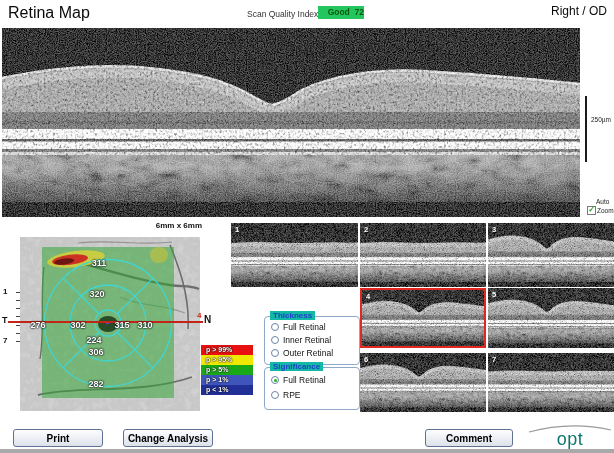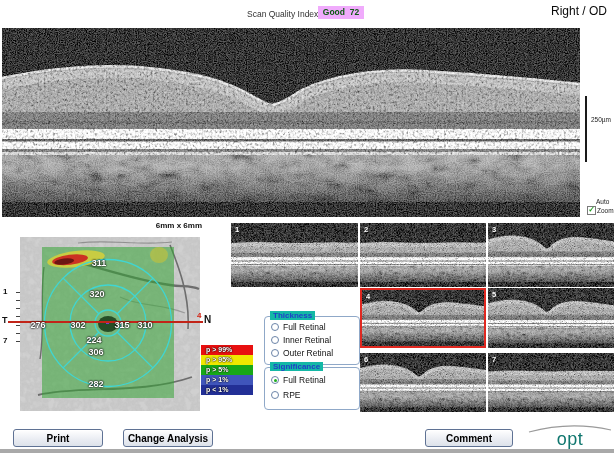--- a/index.html
+++ b/index.html
@@ -4,22 +4,22 @@
 <style>
   html,body{margin:0;padding:0;background:#fff;}
   #app{position:relative;width:614px;height:453px;background:#fff;overflow:hidden;
        font-family:"Liberation Sans",sans-serif;color:#000;}
   .abs{position:absolute;}
 
   
   .page-title{left:8px;top:4px;font-size:16px;color:#0a0a0a;}
   .laterality{right:7px;top:4px;font-size:12px;color:#0a0a0a;}
   .sqi-label{left:247px;top:9px;font-size:8.5px;color:#333;}
-  .sqi-badge{left:318px;top:6px;width:46px;height:13px;background:#f0abfc;color:#0a5a0f;
-             font-size:8.5px;font-weight:bold;text-align:center;line-height:13px;white-space:pre;}
+  .sqi-badge{left:318px;top:6px;width:46px;height:13px;background:#22c55e;color:#0a5a0f;
+             font-size:8.5px;font-weight:bold;text-align:right;line-height:13px;white-space:pre;}
 
   
   .main-scan{left:2px;top:28px;width:578px;height:189px;background:#000;}
   .scalebar{left:585px;top:96px;width:2px;height:66px;background:#1a1a1a;}
   .scale-label{left:591px;top:116px;font-size:6.5px;color:#222;white-space:nowrap;}
   .autozoom-auto{left:596px;top:198px;font-size:6.5px;color:#222;}
   .autozoom-row{left:587px;top:206px;font-size:6.5px;color:#222;display:flex;align-items:center;gap:1px;}
   .checkbox{width:7px;height:7px;border:1px solid #7a7a7a;background:#fff;font-size:8px;
             line-height:6px;color:#1f9c1f;text-align:center;font-weight:bold;}
 
@@ -144,20 +144,21 @@
           <rect y="127" width="578" height="47" fill="#7d7d7d"></rect>
         </g>
       <rect y="140" width="578" height="49" fill="url(#fadeB)"></rect>
       <rect width="578" height="189" fill="#fff" filter="url(#fSparse)" opacity="0.35"></rect>
     </g>
   </defs>
 </svg>
 
 <div id="app">
 
+  <div class="abs page-title">Retina Map</div>
   <div class="abs sqi-label">Scan Quality Index</div>
   <div class="abs sqi-badge">Good  72</div>
   <div class="abs laterality">Right / OD</div>
 
   <div class="abs main-scan">
     <svg width="578" height="189" viewBox="0 0 578 189">
         <use href="#gHump"></use>
       </svg>
   </div>
   <div class="abs scalebar"></div>

